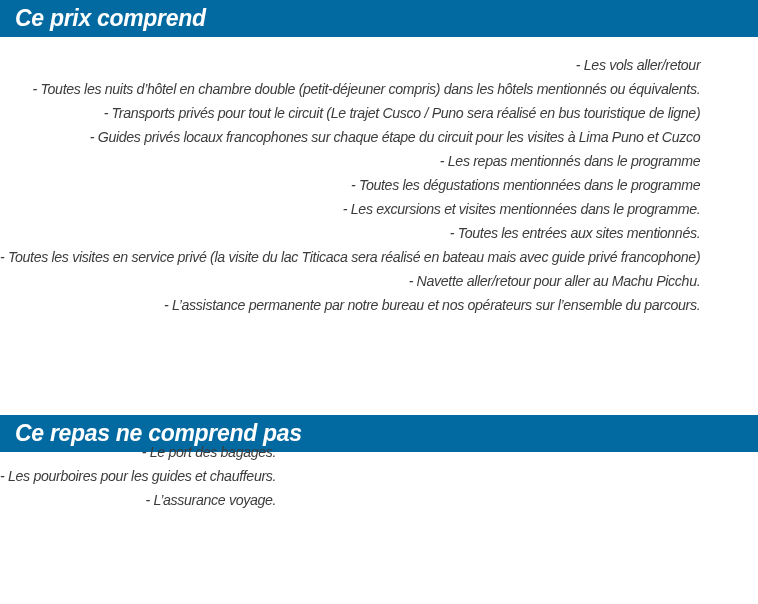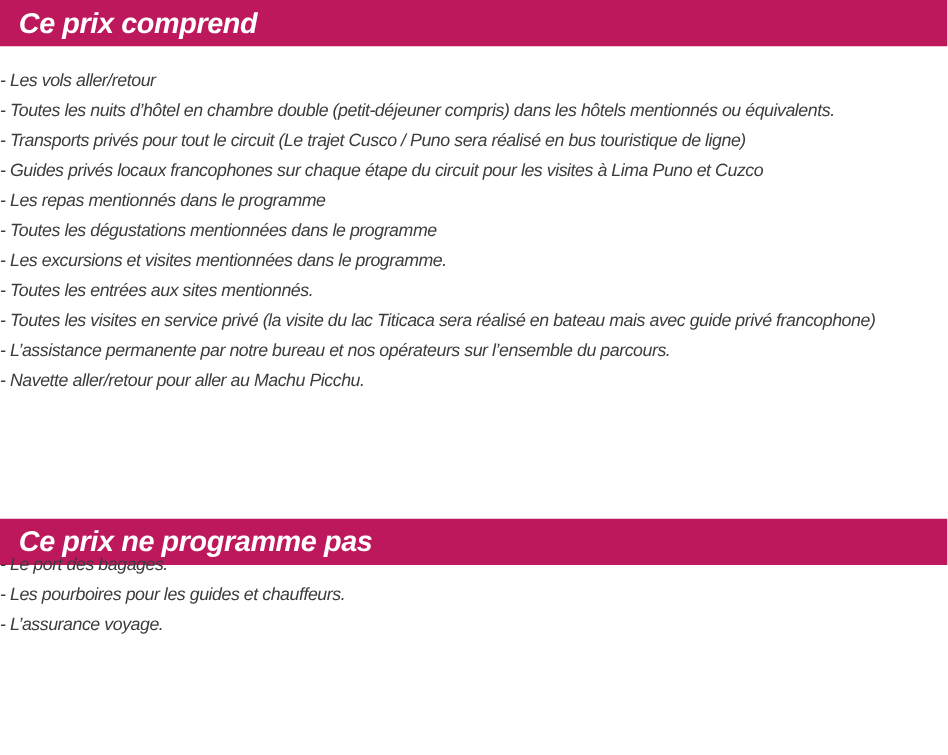--- a/index.html
+++ b/index.html
@@ -13,21 +13,21 @@
       position: relative;
       overflow: hidden;
       font-family: "Liberation Sans", "DejaVu Sans", sans-serif;
       color: #3a3a3a;
     }
     .banner {
       position: absolute;
       left: 0;
       width: 758px;
       height: 37px;
-      background: #be185d;
+      background: #0369a1;
     }
     .banner-title {
       position: absolute;
       left: 15px;
       top: 3px;
       font-size: 23px;
       line-height: 30px;
       font-style: italic;
       font-weight: bold;
       color: #ffffff;
@@ -41,44 +41,45 @@
       list-style: none;
     }
     .list li {
       height: 24px;
       line-height: 24px;
       font-size: 14.2px;
       font-style: italic;
       color: #3c3c3c;
       white-space: nowrap;
       letter-spacing: -0.35px;
+      text-align: right;
     }
   </style>
 </head>
 <body>
 
 <div class="banner" style="top:0;">
   <span class="banner-title">Ce prix comprend</span>
 </div>
 
 <ul class="list" style="top:53px;">
   <li>- Les vols aller/retour</li>
   <li>- Toutes les nuits d’hôtel en chambre double (petit-déjeuner compris) dans les hôtels mentionnés ou équivalents.</li>
   <li>- Transports privés pour tout le circuit (Le trajet Cusco / Puno sera réalisé en bus touristique de ligne)</li>
   <li>- Guides privés locaux francophones sur chaque étape du circuit pour les visites à Lima Puno et Cuzco</li>
   <li>- Les repas mentionnés dans le programme</li>
   <li>- Toutes les dégustations mentionnées dans le programme</li>
   <li>- Les excursions et visites mentionnées dans le programme.</li>
   <li>- Toutes les entrées aux sites mentionnés.</li>
   <li>- Toutes les visites en service privé (la visite du lac Titicaca sera réalisé en bateau mais avec guide privé francophone)</li>
+  <li>- Navette aller/retour pour aller au Machu Picchu.</li>
   <li>- L’assistance permanente par notre bureau et nos opérateurs sur l’ensemble du parcours.</li>
-  <li>- Navette aller/retour pour aller au Machu Picchu.</li>
 </ul>
 
 <div class="banner" style="top:415px;">
-  <span class="banner-title">Ce prix ne programme pas</span>
+  <span class="banner-title">Ce repas ne comprend pas</span>
 </div>
 
 <ul class="list" style="top:440px;">
   <li>- Le port des bagages.</li>
   <li>- Les pourboires pour les guides et chauffeurs.</li>
   <li>- L’assurance voyage.</li>
 </ul>
 
 </body></html>

